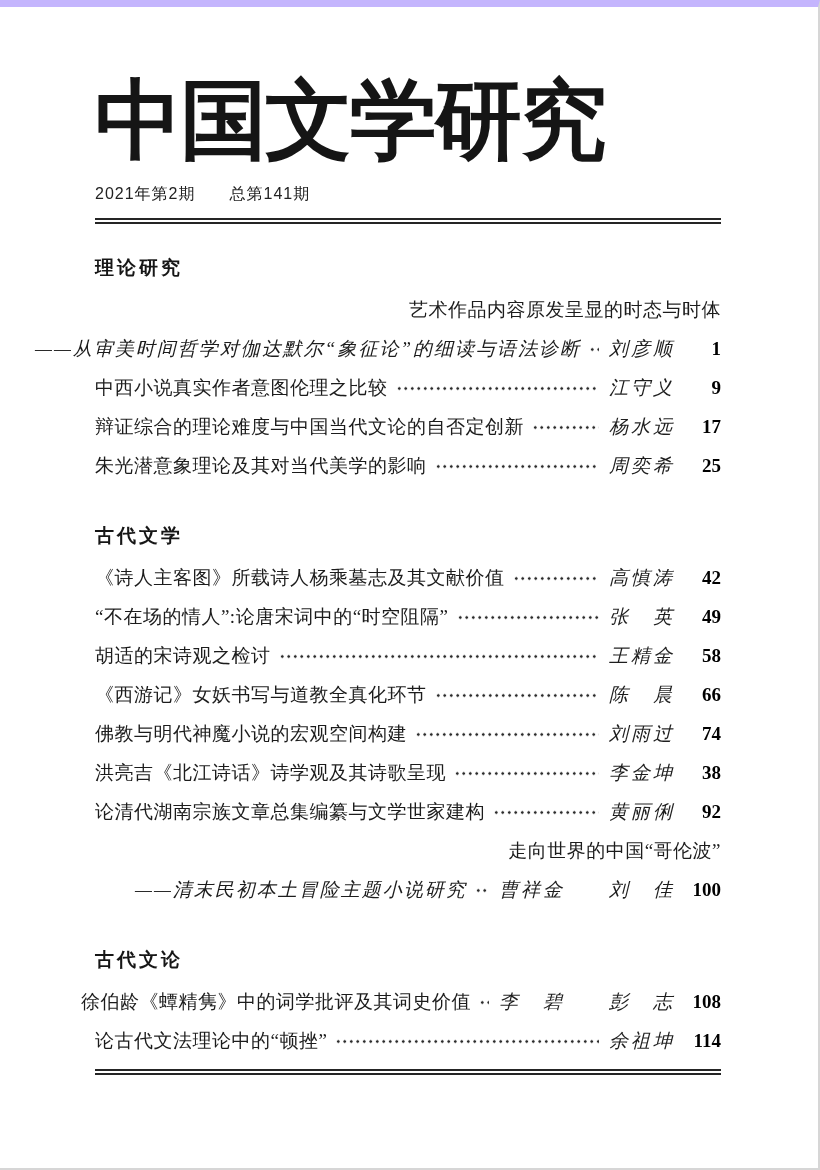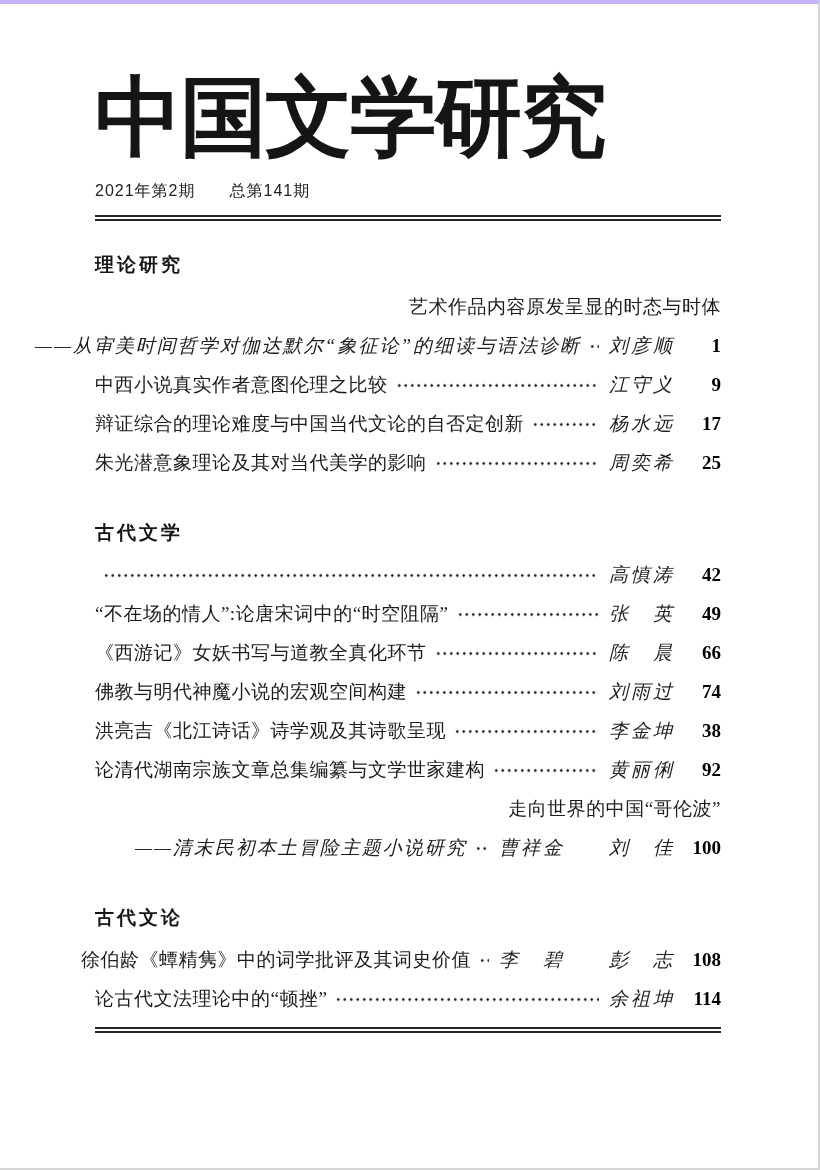--- a/index.html
+++ b/index.html
@@ -6,21 +6,21 @@
     margin: 0;
     padding: 0;
     background: #ffffff;
   }
   .page {
     position: relative;
     width: 820px;
     height: 1170px;
     box-sizing: border-box;
     background: #ffffff;
-    border-top: 4px solid #c4b5fd;
+    border-top: 7px solid #c4b5fd;
     border-right: 2px solid #d6d6d6;
     border-bottom: 2px solid #d6d6d6;
     overflow: hidden;
     color: #1c1c1c;
     font-family: "Liberation Serif", "DejaVu Serif", serif;
   }
   .inner {
     padding: 0 97px 0 95px;
   }
   
@@ -149,29 +149,36 @@
           <div class="row">
             <span class="title">朱光潜意象理论及其对当代美学的影响</span>
             <span class="leader"></span>
             <span class="author">周奕希</span>
             <span class="pagenum">25</span>
           </div>
         </section>
         <section class="section">
           <div class="section-heading">古代文学</div>
           <div class="row">
+            <span class="title">《诗人主客图》所载诗人杨乘墓志及其文献价值</span>
             <span class="leader"></span>
             <span class="author">高慎涛</span>
             <span class="pagenum">42</span>
           </div>
           <div class="row">
             <span class="title">“不在场的情人”:论唐宋词中的“时空阻隔”</span>
             <span class="leader"></span>
             <span class="author">张　英</span>
             <span class="pagenum">49</span>
+          </div>
+          <div class="row">
+            <span class="title">胡适的宋诗观之检讨</span>
+            <span class="leader"></span>
+            <span class="author">王精金</span>
+            <span class="pagenum">58</span>
           </div>
           <div class="row">
             <span class="title">《西游记》女妖书写与道教全真化环节</span>
             <span class="leader"></span>
             <span class="author">陈　晨</span>
             <span class="pagenum">66</span>
           </div>
           <div class="row">
             <span class="title">佛教与明代神魔小说的宏观空间构建</span>
             <span class="leader"></span>

